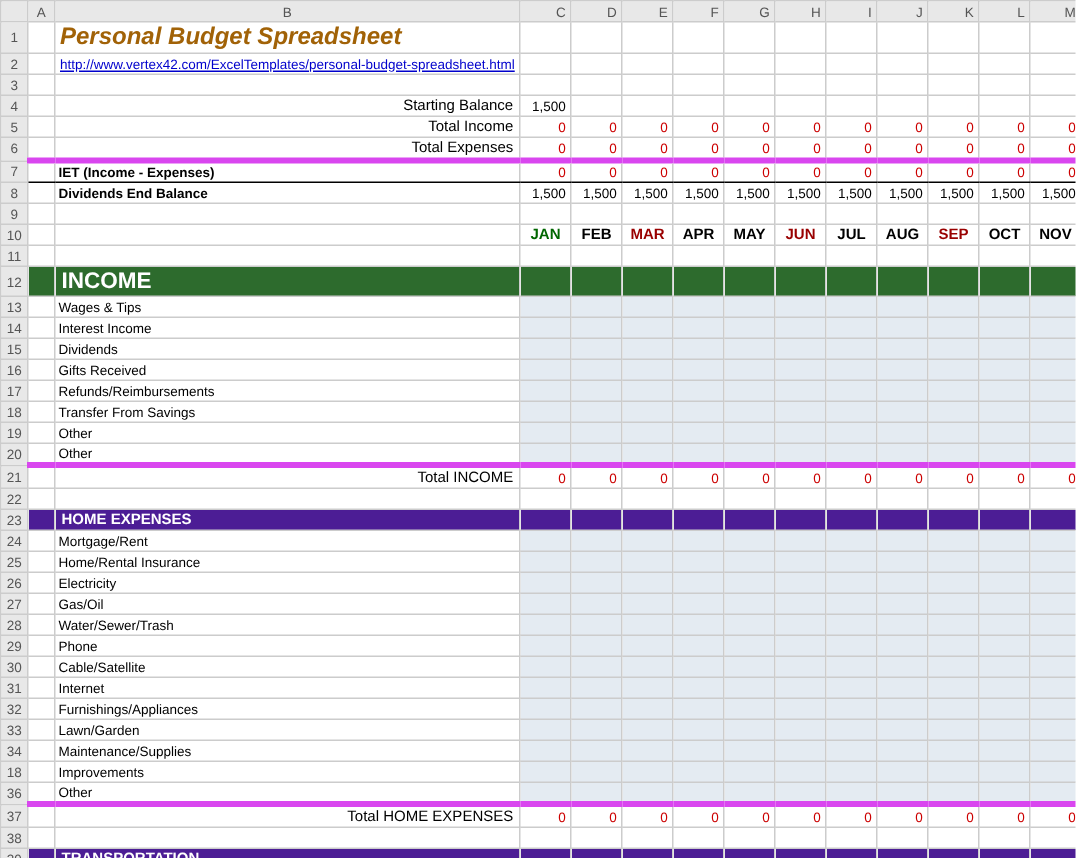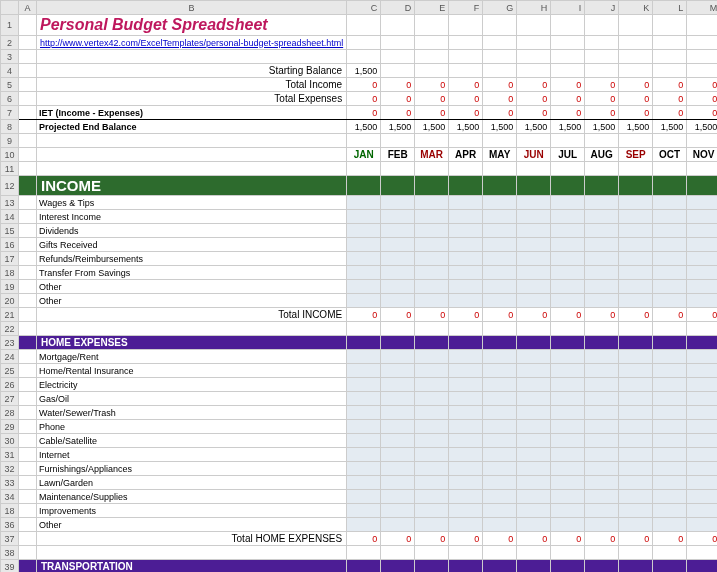--- a/index.html
+++ b/index.html
@@ -5,33 +5,33 @@
 * { margin: 0; padding: 0; box-sizing: border-box; }
 body { font-family: Arial, sans-serif; font-size: 10px; background: #fff; width: 717px; }
 .sheet { display: table; width: 100%; border-collapse: collapse; }
 .row { display: table-row; }
 .cell { display: table-cell; border: 1px solid #ccc; padding: 1px 3px; height: 14px; vertical-align: middle; white-space: nowrap; overflow: hidden; }
 .hdr { background: #e8e8e8; text-align: center; font-size: 9px; color: #555; font-weight: normal; }
 .rownum { background: #e8e8e8; text-align: center; font-size: 9px; color: #555; width: 18px; min-width: 18px; }
 .col-A { width: 18px; min-width: 18px; }
 .col-B { width: 142px; min-width: 142px; }
 .col-data { width: 34px; min-width: 34px; text-align: right; font-size: 9px; }
-.title { font: italic bold 16px 'Trebuchet MS', Arial; color: #be185d; }
+.title { font: italic bold 16px 'Trebuchet MS', Arial; color: #a16207; }
 .link { color: #0000cc; text-decoration: underline; font-size: 9px; }
 .label-r { text-align: right; font-weight: normal; font-size: 10px; padding-right: 4px; }
 .label-l { text-align: left; font-size: 9px; padding-left: 2px; }
 .num { text-align: right; font-size: 9px; }
 .red0 { color: #cc0000; }
 .month { text-align: center; font-weight: bold; font-size: 10px; }
 .month-red { color: #990000; }
 .month-grn { color: #006600; }
 .section { background: #2d6b2d; color: #fff; font-weight: bold; font-size: 15px; padding-left: 4px; }
 .section-blue { background: #4c1d95; color: #fff; font-weight: bold; font-size: 10px; padding-left: 4px; }
 .lightblue { background: #e4ebf2; }
-.bt { border-top: 1px solid #d946ef; }
+.bt { border-top: 4px solid #d946ef; }
 .bb { border-bottom: 1px solid #000; }
 .bold { font-weight: bold; }
 </style>
 </head>
 <body>
 
 <div class="sheet" id="sheet">
     <div class="row">
       <div class="cell hdr rownum"></div>
       <div class="cell hdr col-A">A</div>
@@ -156,21 +156,21 @@
       <div class="cell col-data num red0 bt bb">0</div>
       <div class="cell col-data num red0 bt bb">0</div>
       <div class="cell col-data num red0 bt bb">0</div>
       <div class="cell col-data num red0 bt bb">0</div>
       <div class="cell col-data num red0 bt bb">0</div>
       <div class="cell col-data num red0 bt bb">0</div>
     </div>
     <div class="row">
       <div class="cell rownum">8</div>
       <div class="cell col-A"></div>
-      <div class="cell col-B label-l bold">Projected End Balance</div>
+      <div class="cell col-B label-l bold">Dividends End Balance</div>
       <div class="cell col-data num">1,500</div>
       <div class="cell col-data num">1,500</div>
       <div class="cell col-data num">1,500</div>
       <div class="cell col-data num">1,500</div>
       <div class="cell col-data num">1,500</div>
       <div class="cell col-data num">1,500</div>
       <div class="cell col-data num">1,500</div>
       <div class="cell col-data num">1,500</div>
       <div class="cell col-data num">1,500</div>
       <div class="cell col-data num">1,500</div>

